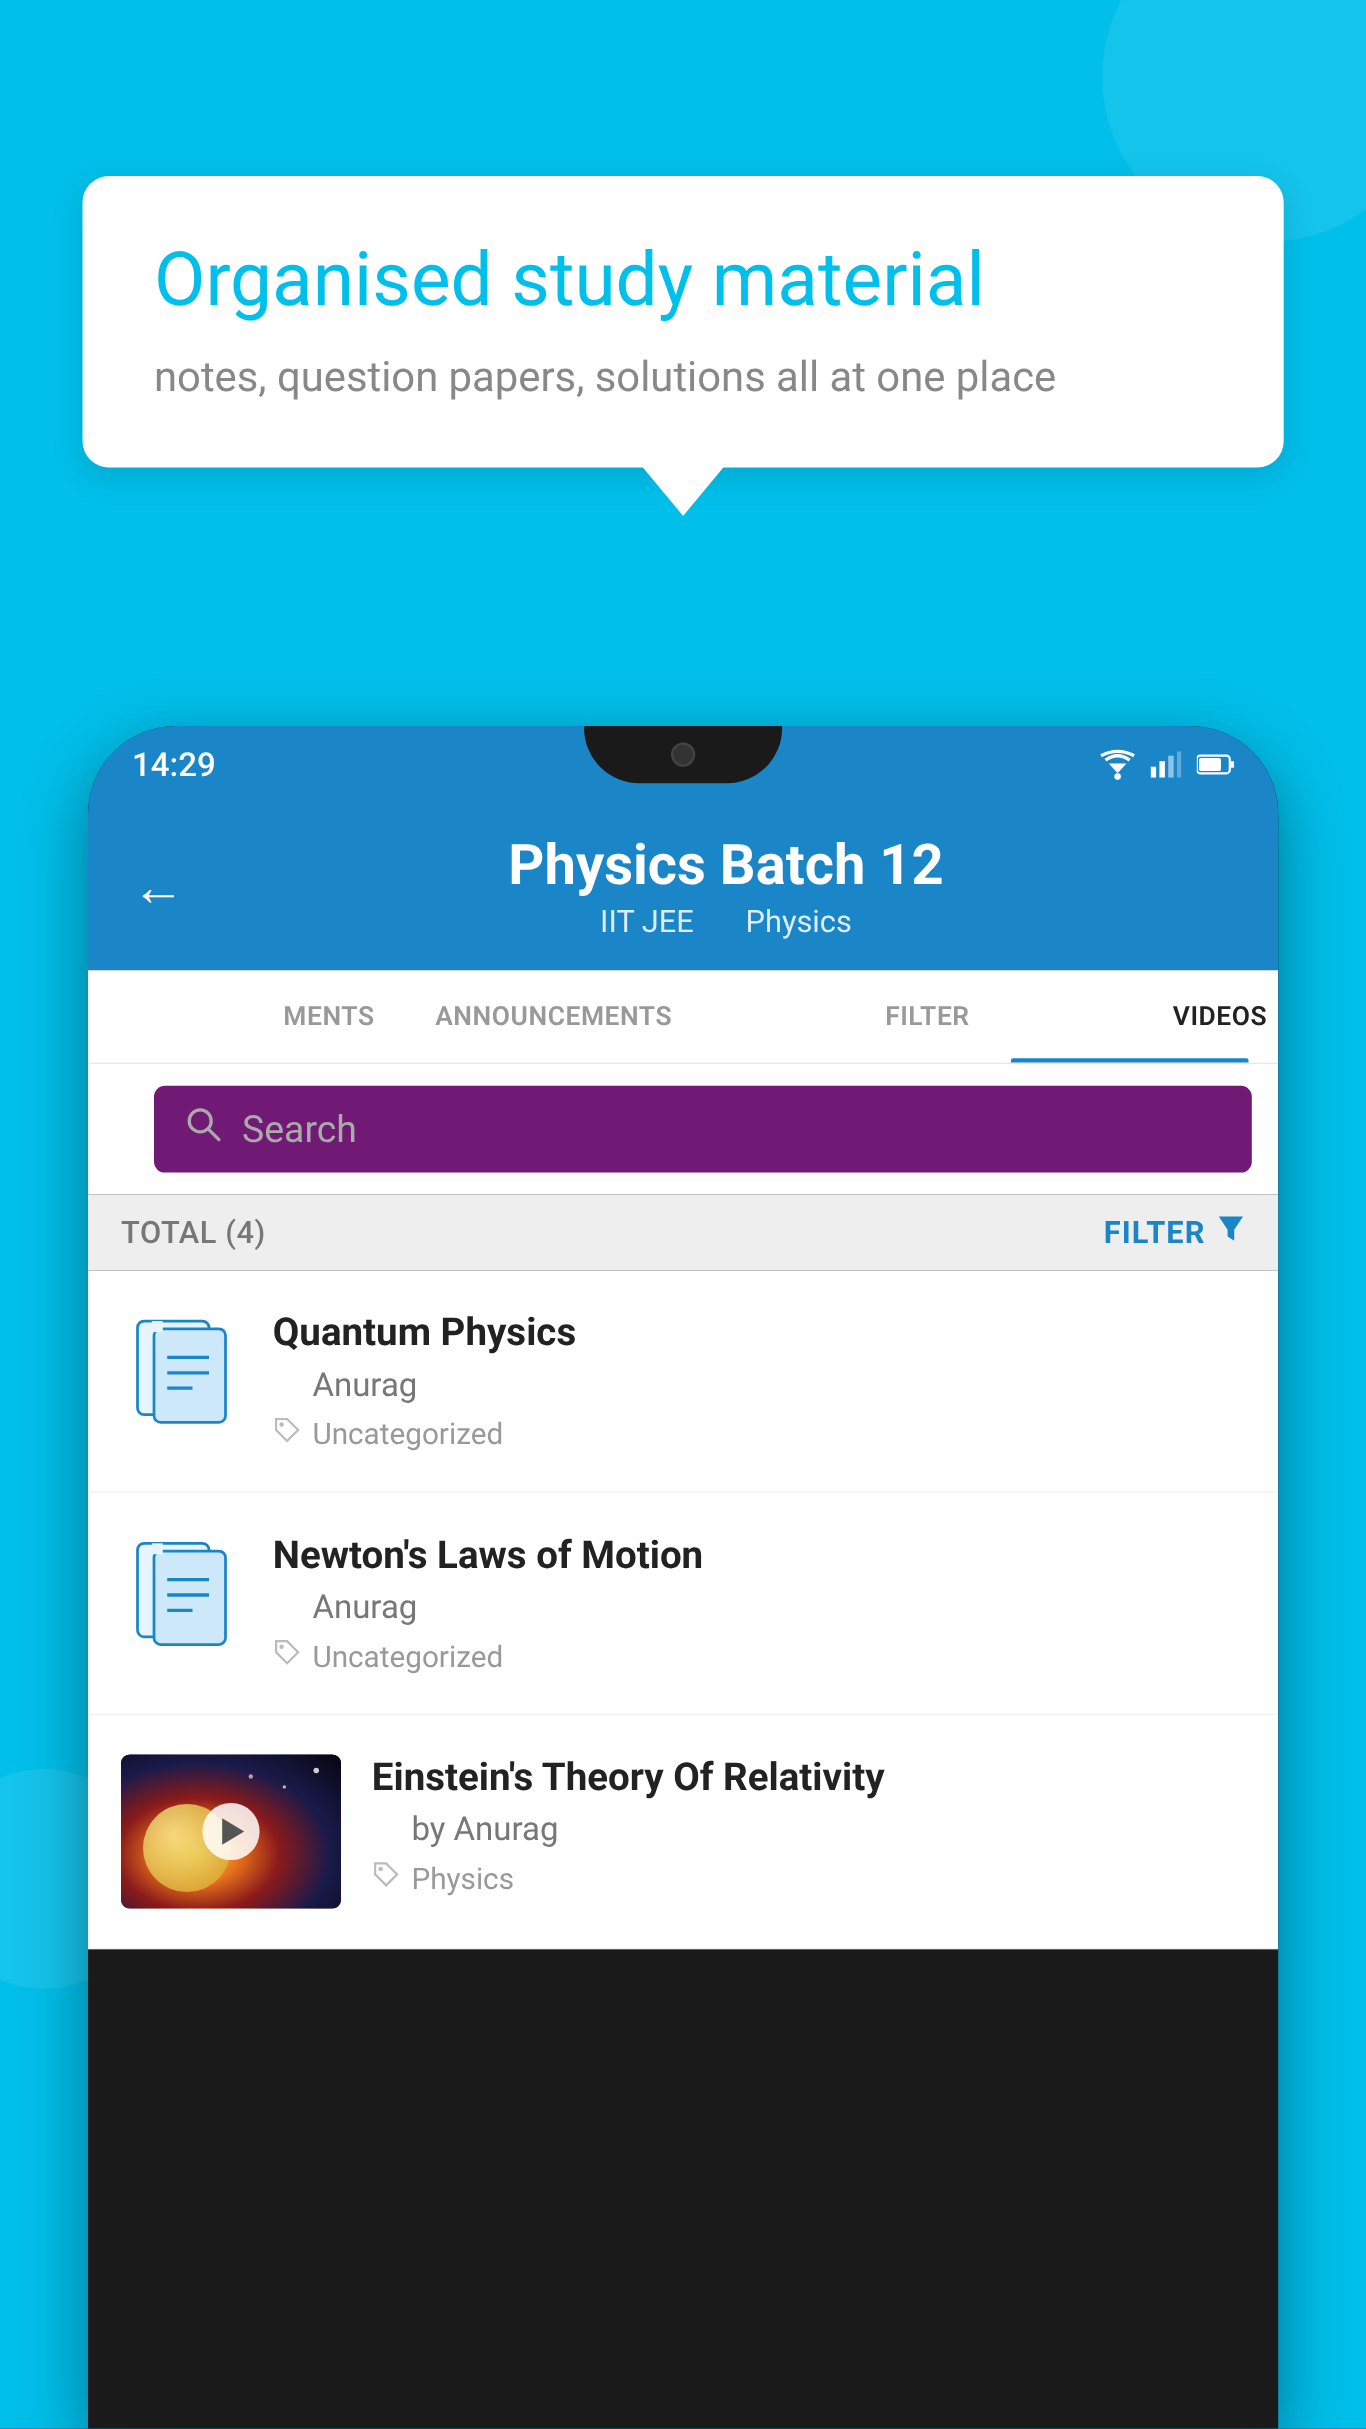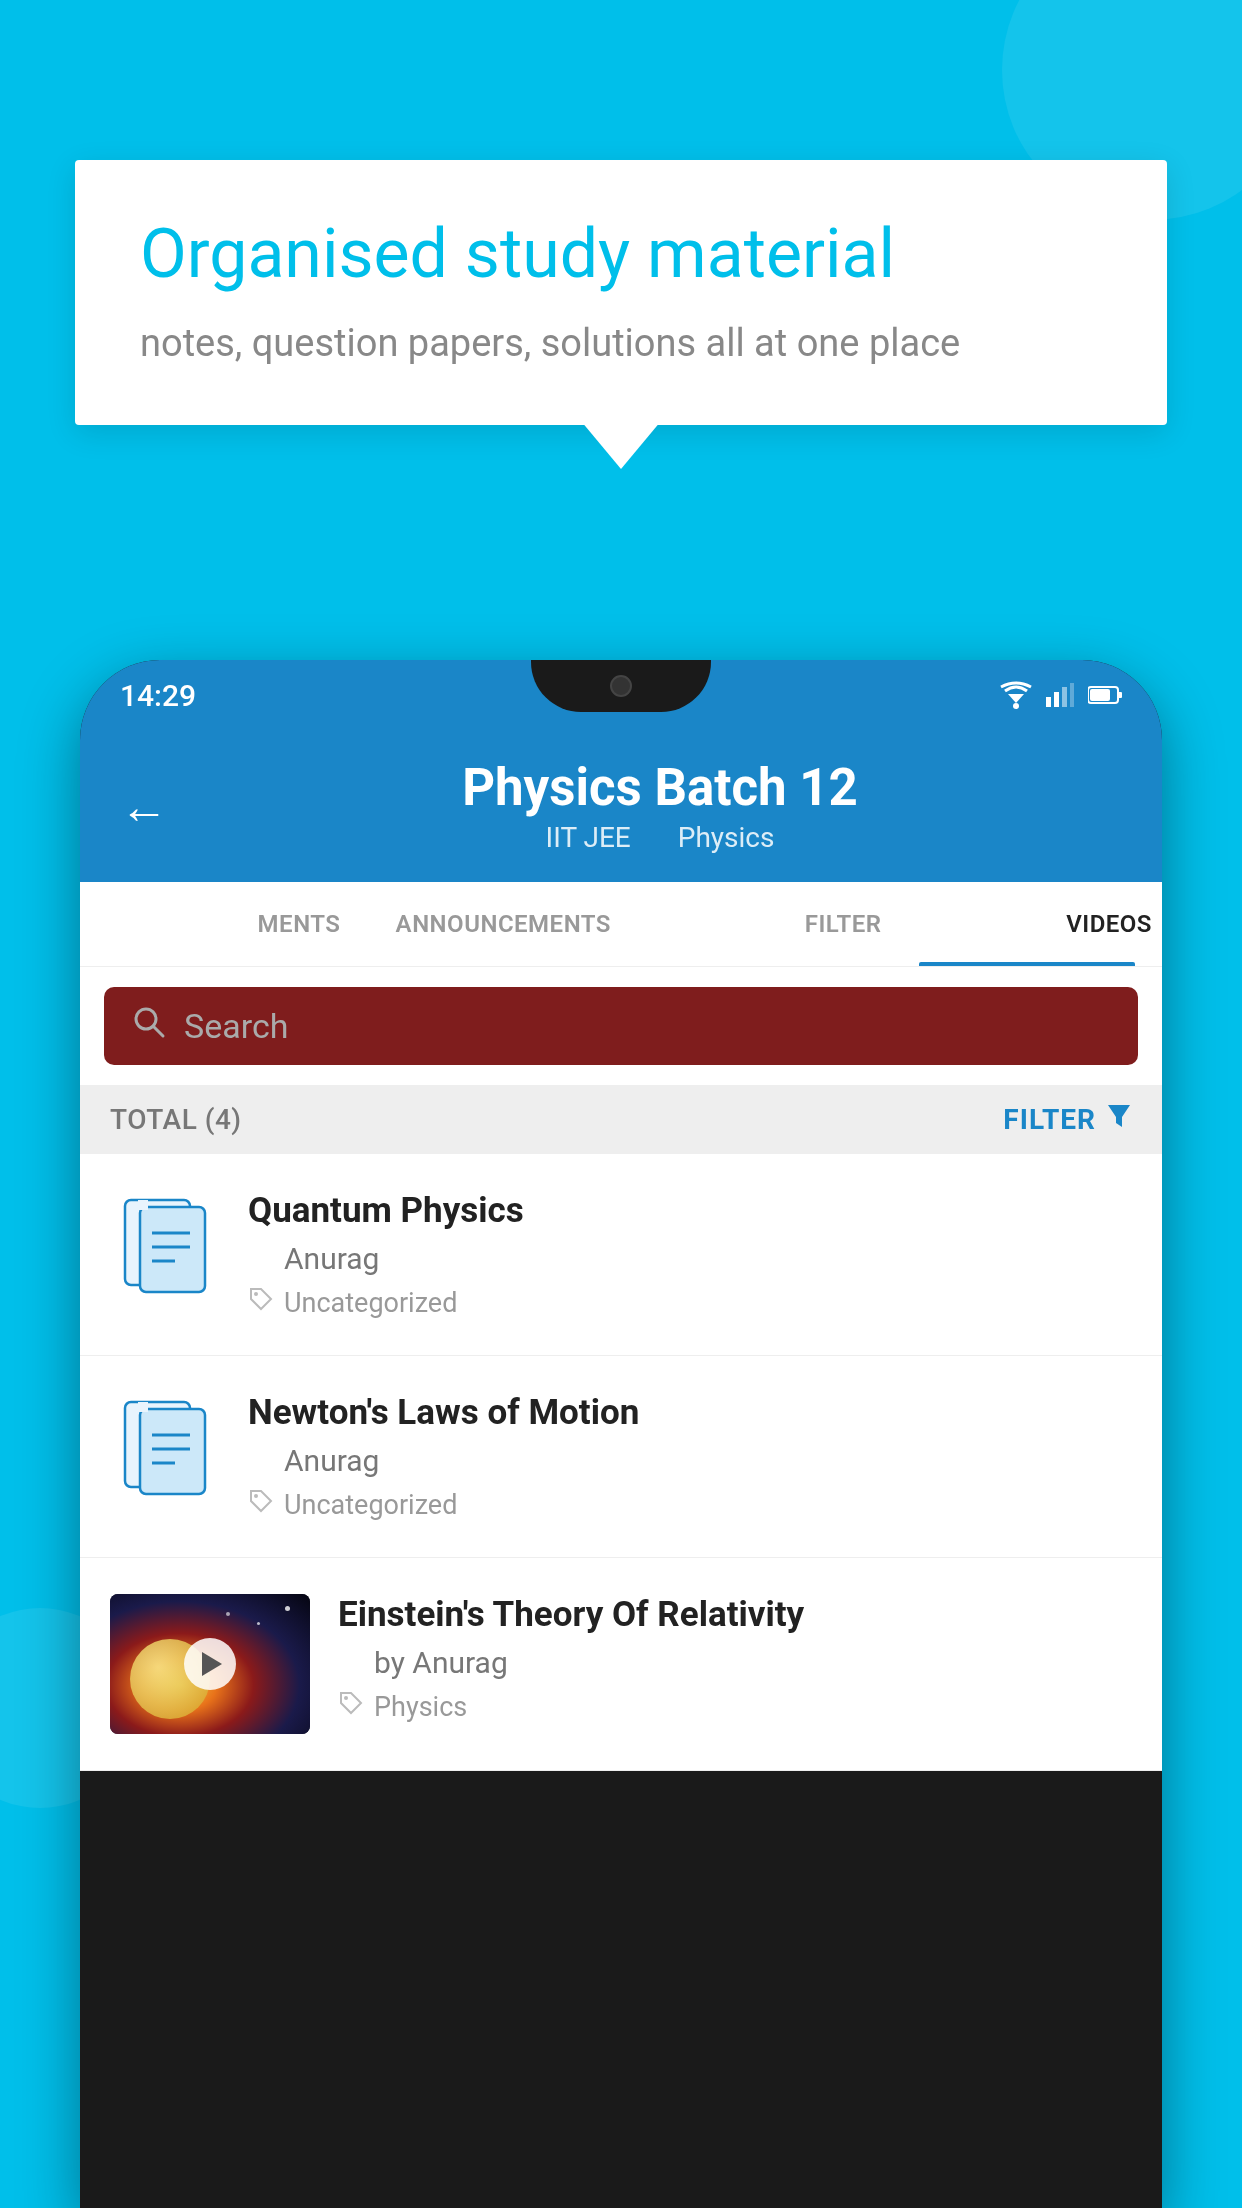--- a/index.html
+++ b/index.html
@@ -14,21 +14,21 @@
       position: relative;
     }
 
     
     .speech-bubble {
       position: absolute;
       top: 160px;
       left: 75px;
       right: 75px;
       background: white;
-      border-radius: 4px;
+      border-radius: 24px;
       padding: 55px 65px;
       box-shadow: 0 8px 30px rgba(0,0,0,0.12);
     }
     .speech-bubble::after {
       content: '';
       position: absolute;
       bottom: -44px;
       left: 50%;
       transform: translateX(-50%);
       width: 0;
@@ -173,26 +173,27 @@
       background: #1A86C8;
       border-radius: 2px 2px 0 0;
     }
 
     
     .search-bar-wrapper {
       background: white;
       padding: 20px 24px;
     }
     .search-bar {
-      background: #7f1d1d;
+      background: #701a75;
       border-radius: 10px;
       display: flex;
       align-items: center;
       padding: 18px 28px;
       gap: 18px;
+      margin-left: 36px;
     }
     .search-icon {
       color: #aaa;
       font-size: 34px;
     }
     .search-placeholder {
       color: #aaa;
       font-size: 34px;
     }
 

